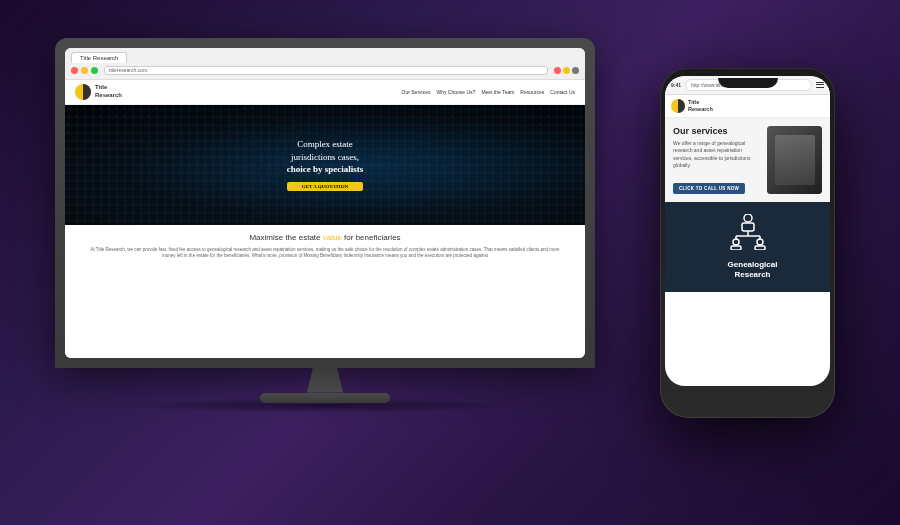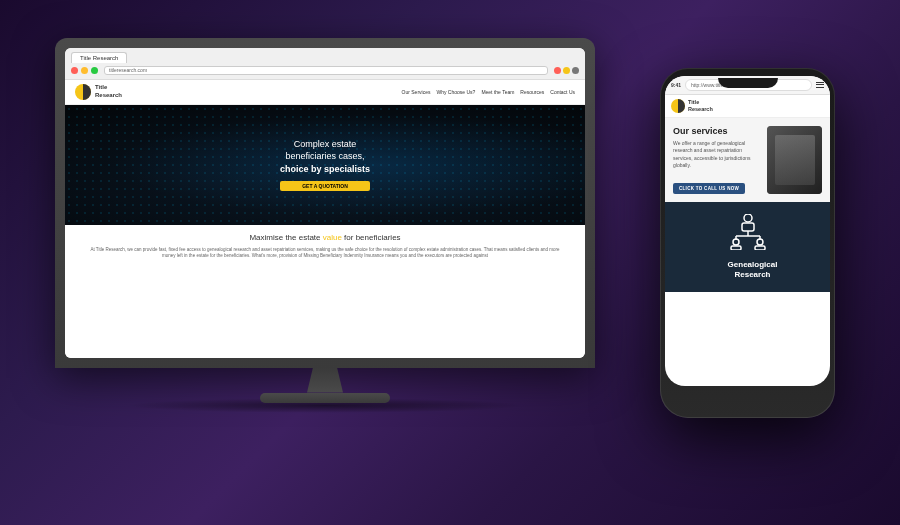--- a/index.html
+++ b/index.html
@@ -197,20 +197,21 @@
     .site-hero {
       background: linear-gradient(rgba(0,0,0,0.7), rgba(0,0,0,0.5)), 
                   radial-gradient(ellipse at center, #1a3a5c 0%, #0a1520 100%);
       height: 120px;
       display: flex;
       align-items: center;
       justify-content: center;
       flex-direction: column;
       position: relative;
       overflow: hidden;
+      font-family: Liberation Serif, serif;
     }
 
     .hero-bg-map {
       position: absolute;
       inset: 0;
       background: radial-gradient(ellipse at 60% 50%, rgba(0,150,255,0.15) 0%, transparent 60%);
     }
 
     
     .map-dots {
@@ -538,21 +539,21 @@
                   <span class="site-nav-link">Contact Us</span>
                 </div>
               </div>
 
               <div class="site-hero">
                 <div class="map-dots"></div>
                 <div class="hero-bg-map"></div>
                 <div class="hero-text">
                   <div class="hero-title">
                     <span>Complex estate</span><br>
-                    <span>beneficiaries cases,</span><br>
+                    <span>jurisdictions cases,</span><br>
                     <strong>choice by specialists</strong>
                   </div>
                   <div class="hero-btn">GET A QUOTATION</div>
                 </div>
               </div>
 
               <div class="site-below-hero">
                 <div class="below-hero-title">
                   Maximise the estate <em>value</em> for beneficiaries
                 </div>

